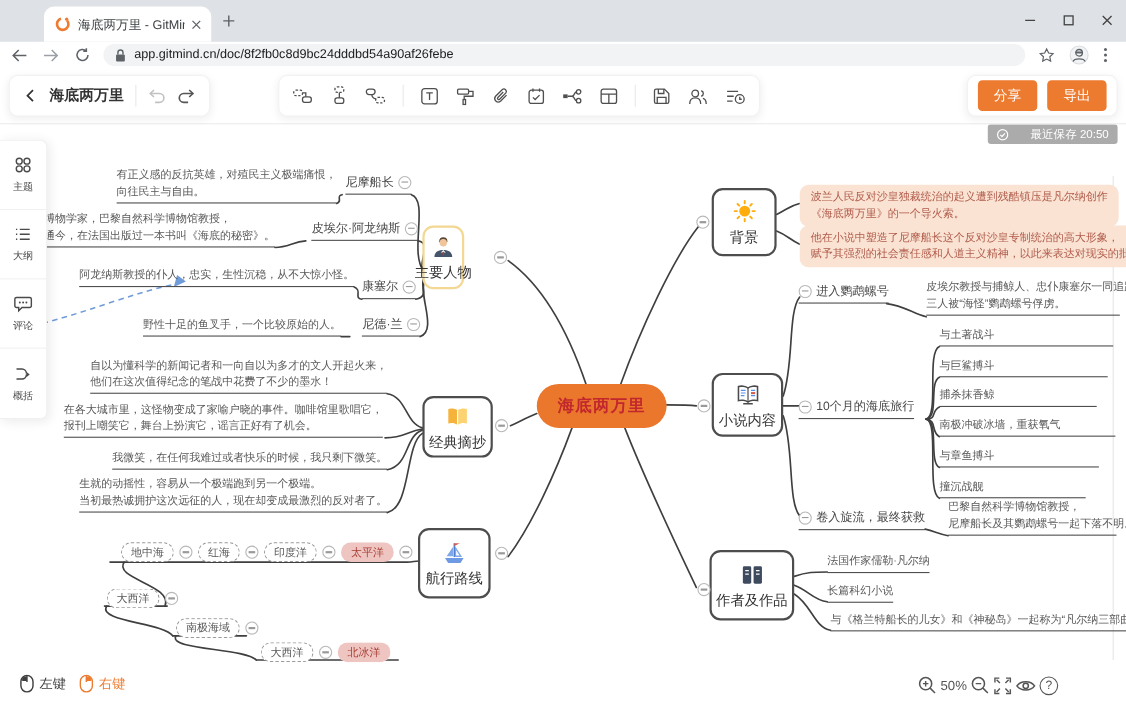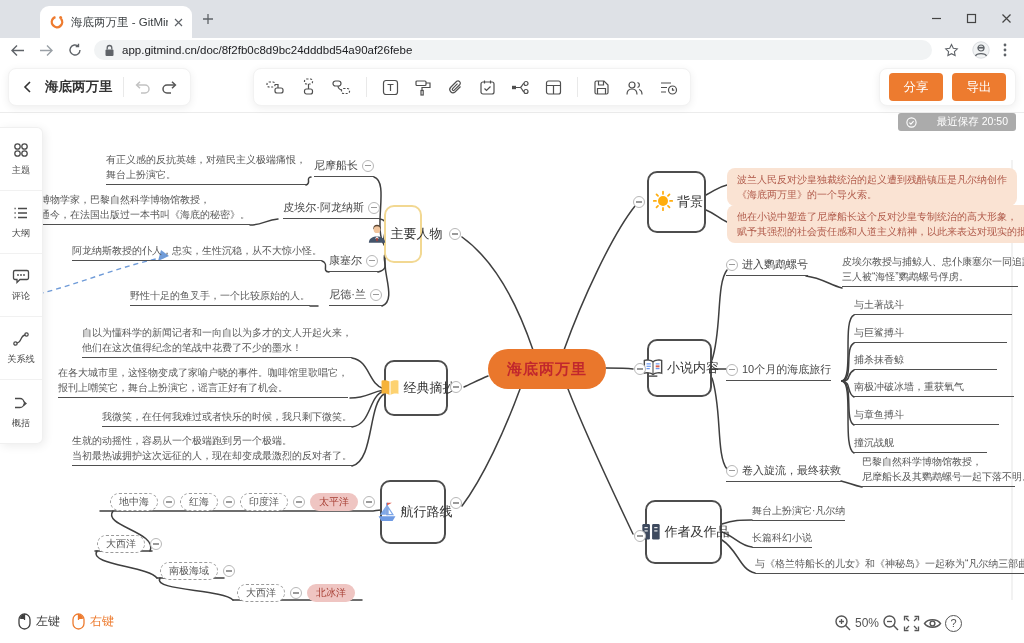--- a/index.html
+++ b/index.html
@@ -46,21 +46,21 @@
 .connectors{position:absolute;left:0;top:0;z-index:1;pointer-events:none}
 .leaf{position:absolute;font-size:10px;line-height:15px;color:#585858;white-space:pre;
   border-bottom:1.5px solid #4f4f4f;padding-bottom:2px;z-index:2}
 .lbl{position:absolute;display:flex;align-items:center;gap:4px;font-size:11px;color:#484848;
   border-bottom:1.5px solid #4f4f4f;padding-bottom:3px;z-index:2;white-space:nowrap}
 .minus{width:12px;height:12px;border:1px solid #b8b8b8;border-radius:50%;background:#fff;
   display:inline-flex;align-items:center;justify-content:center;flex:none}
 .minus::after{content:"";width:6px;height:1.5px;background:#9a9a9a}
 .minus.fixed{position:absolute;z-index:2}
 .topic{position:absolute;background:#fff;border:2px solid #4d4d4d;border-radius:10px;
-  display:flex;flex-direction:row;align-items:center;justify-content:center;gap:1px;
+  display:flex;flex-direction:column;align-items:center;justify-content:center;gap:1px;
   z-index:2;padding:3px;cursor:pointer}
 .t-label{font-size:13px;color:#333;white-space:nowrap}
 .topic.sel{border-color:#f2d892}
 .root-node{position:absolute;left:488px;top:349px;width:118px;height:40px;background:#EA772C;
   border-radius:21px;display:flex;align-items:center;justify-content:center;z-index:3;cursor:pointer}
 .root-node span{font-size:15px;font-weight:bold;color:#C1272D;letter-spacing:1px}
 .note{position:absolute;background:#FAE3D3;border-radius:8px;padding:4px 10px;font-size:10px;
   line-height:15px;color:#B05A4A;white-space:pre;z-index:2}
 .pillrow{position:absolute;display:flex;align-items:center;gap:5px;z-index:2}
 .stop{font-size:10px;color:#585858;padding:1px 8px;border-radius:9px;border:1px dashed #9a9a9a;
@@ -143,21 +143,21 @@
   </span>
   <span class="t-label">主要人物</span>
 </div>
 <span class="minus fixed" style="left:449px;top:228px"></span>
 
 <div class="lbl" style="right:650px;top:158px">
   <span>尼摩船长</span>
   <span class="minus"></span>
 </div>
 <div class="leaf" style="right:718px;top:152px">有正义感的反抗英雄，对殖民主义极端痛恨，
-舞台上扮演它。</div>
+向往民主与自由。</div>
 
 <div class="lbl" style="right:644px;top:200px">
   <span>皮埃尔·阿龙纳斯</span>
   <span class="minus"></span>
 </div>
 <div class="leaf" style="right:774px;top:192px">法国博物学家，巴黎自然科学博物馆教授，
 博古通今，在法国出版过一本书叫《海底的秘密》。</div>
 
 <div class="lbl" style="right:646px;top:253px">
   <span>康塞尔</span>
@@ -309,21 +309,21 @@
           <path d="M6 11 h3"></path>
           <path d="M15 8 h3"></path>
           <path d="M15 11 h3"></path>
       </g>
     </svg>
   </span>
   <span class="t-label">作者及作品</span>
 </div>
 <span class="minus fixed" style="left:634px;top:530px"></span>
 
-<div class="leaf" style="left:752px;top:503px">舞台上扮演它·凡尔纳</div>
+<div class="leaf" style="left:752px;top:503px">法国作家儒勒·凡尔纳</div>
 <div class="leaf" style="left:752px;top:530px">长篇科幻小说</div>
 <div class="leaf" style="left:755px;top:556px">与《格兰特船长的儿女》和《神秘岛》一起称为“凡尔纳三部曲”</div>
 
 <div class="chrome">
   <div class="tabstrip">
     <div class="tab">
       <span>
         <svg width="16" height="16" viewBox="0 0 16 16">
           <circle cx="8" cy="8" r="5.2" fill="none" stroke="#ee7b2f" stroke-width="2.4" stroke-dasharray="26 7" transform="rotate(-40 8 8)"></circle>
           <circle cx="11.6" cy="3.4" r="1.5" fill="#ee7b2f"></circle>
@@ -567,30 +567,20 @@
           <circle cx="6" cy="8" r=".9" fill="#4a4a4a"></circle>
           <circle cx="9" cy="8" r=".9" fill="#4a4a4a"></circle>
           <circle cx="12" cy="8" r=".9" fill="#4a4a4a"></circle>
         </svg>
     </span>
     <span class="sb-label">评论</span>
   </div>
   <div class="sb-item">
     <span>
       <svg width="18" height="18" viewBox="0 0 18 18">
-          <path d="M4.5 13 C10 13 8 5 13.5 5" fill="none" stroke="#4a4a4a" stroke-width="1.3"></path>
-          <circle cx="3.5" cy="13.5" r="1.7" fill="none" stroke="#4a4a4a" stroke-width="1.2"></circle>
-          <circle cx="14.5" cy="4.5" r="1.7" fill="none" stroke="#4a4a4a" stroke-width="1.2"></circle>
-        </svg>
-    </span>
-    <span class="sb-label">关系线</span>
-  </div>
-  <div class="sb-item">
-    <span>
-      <svg width="18" height="18" viewBox="0 0 18 18">
           <path d="M3 4.5 h5 a4 4 0 0 1 4 4 M3 13.5 h5 a4 4 0 0 0 4-4" fill="none" stroke="#4a4a4a" stroke-width="1.3"></path>
           <path d="M12 7 l3 2.5 -3 2.5 Z" fill="#4a4a4a"></path>
         </svg>
     </span>
     <span class="sb-label">概括</span>
   </div>
 </div>
 
 <div class="hint" style="left:18px">
   <span>

